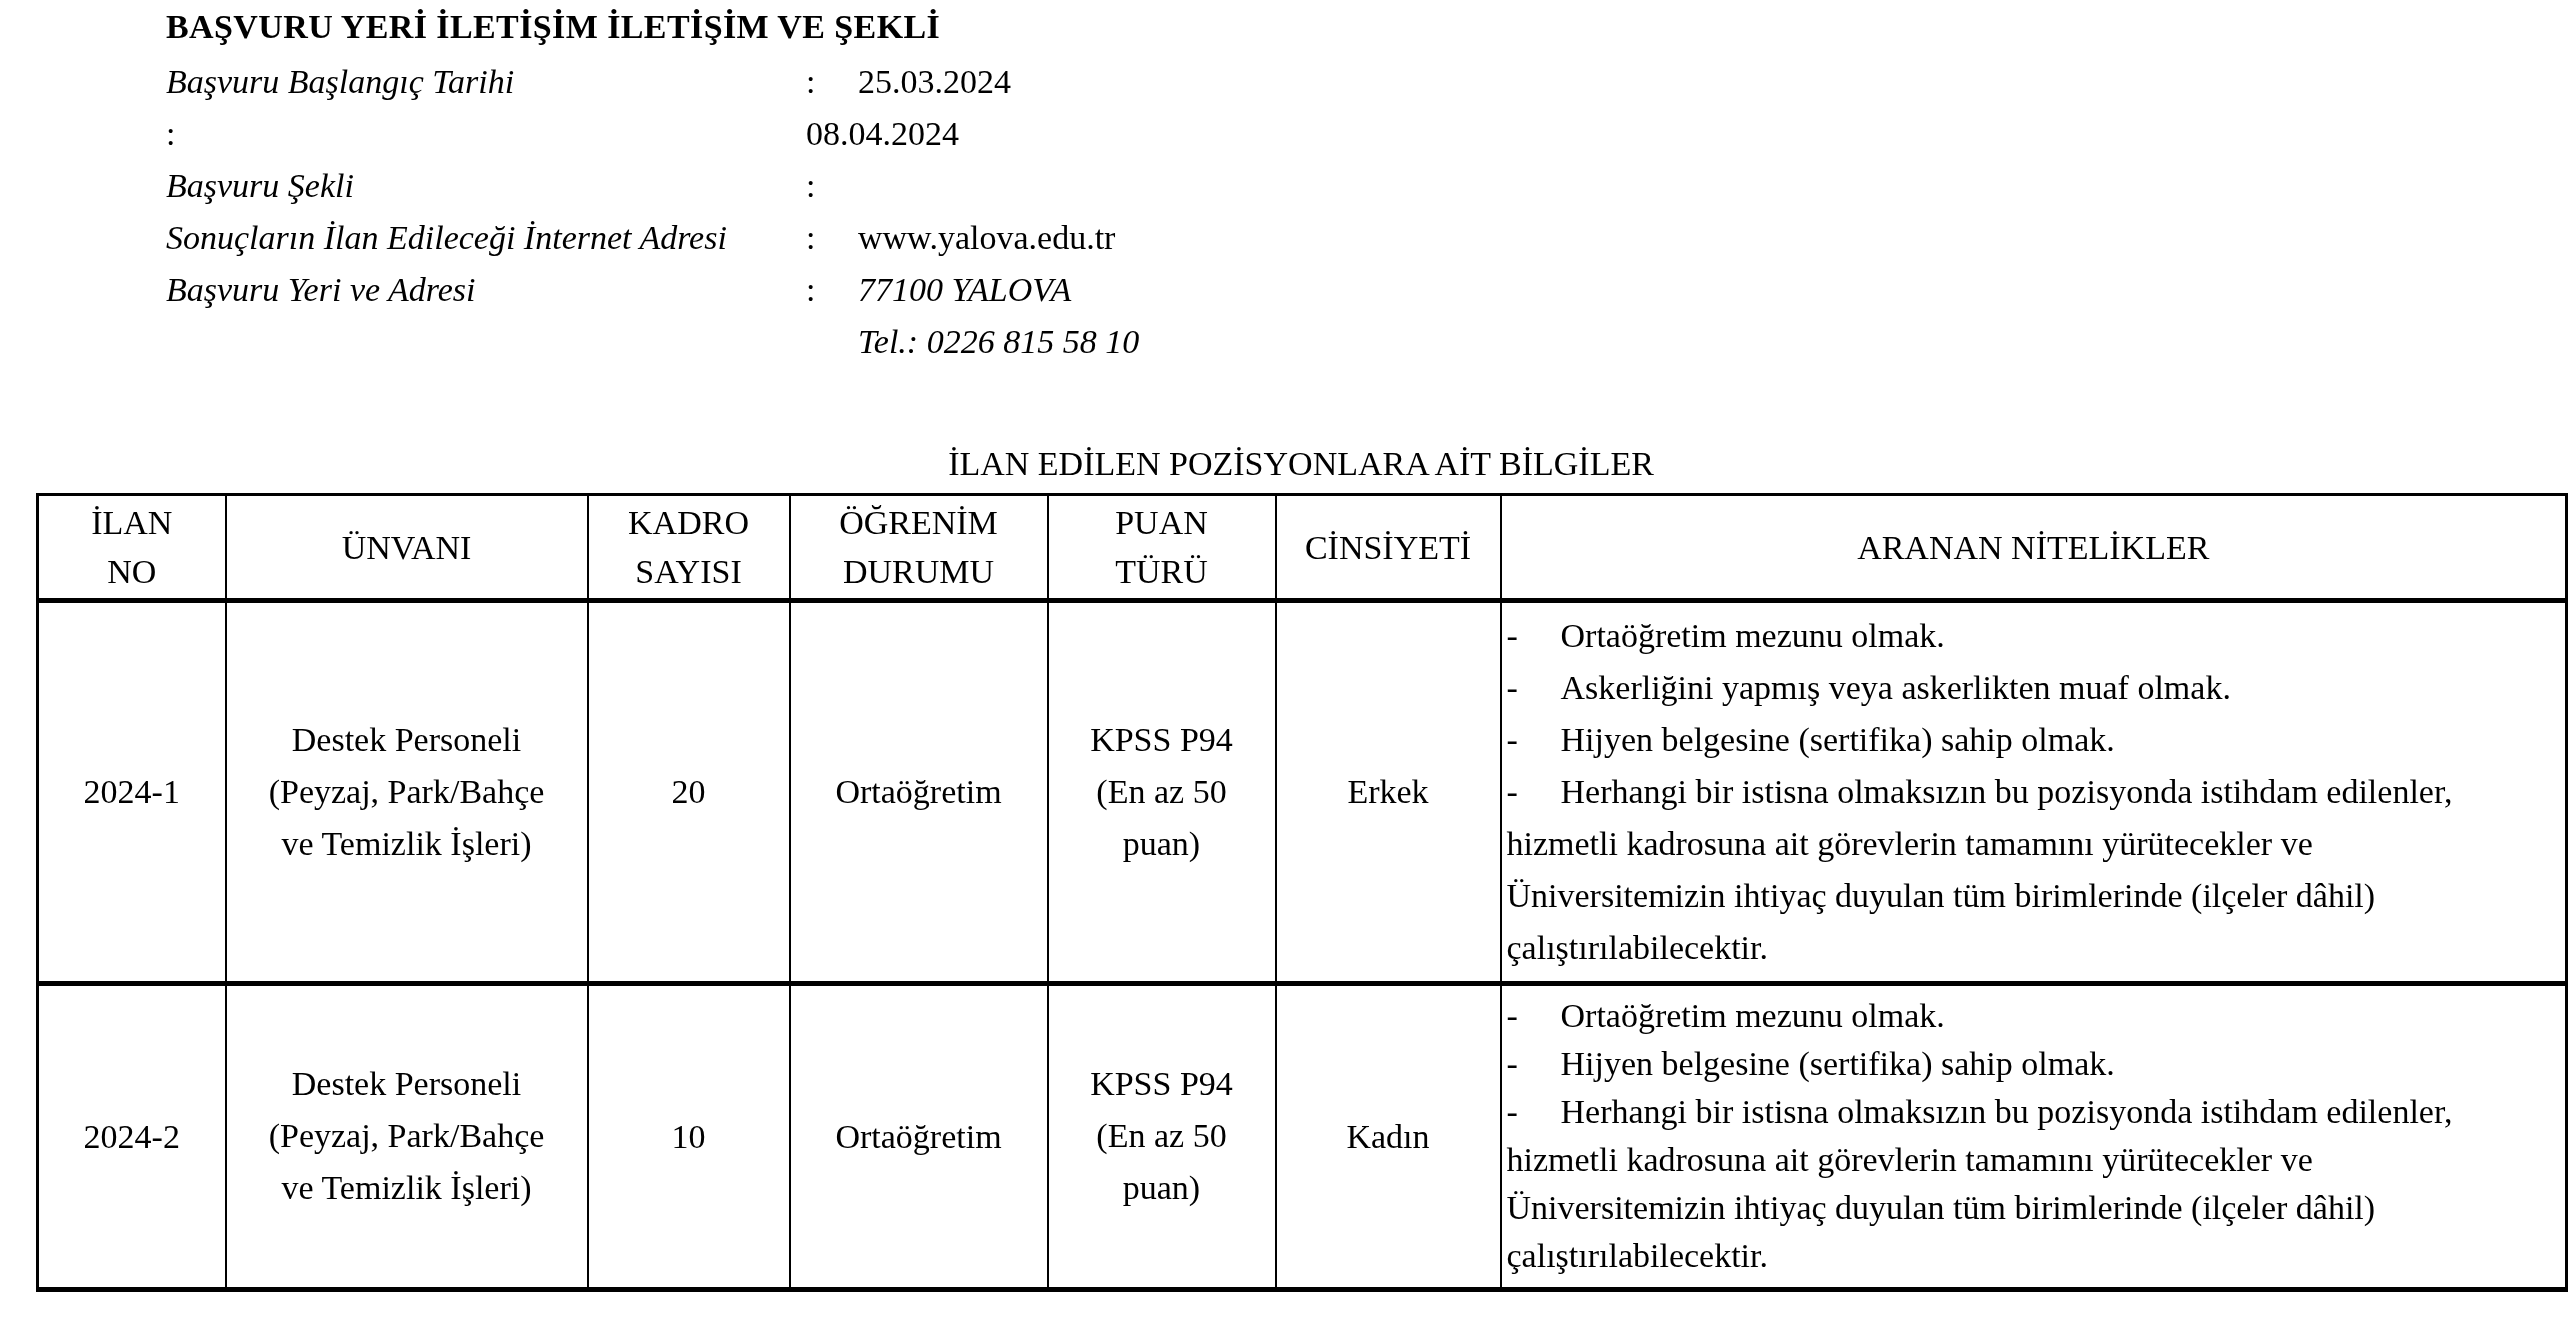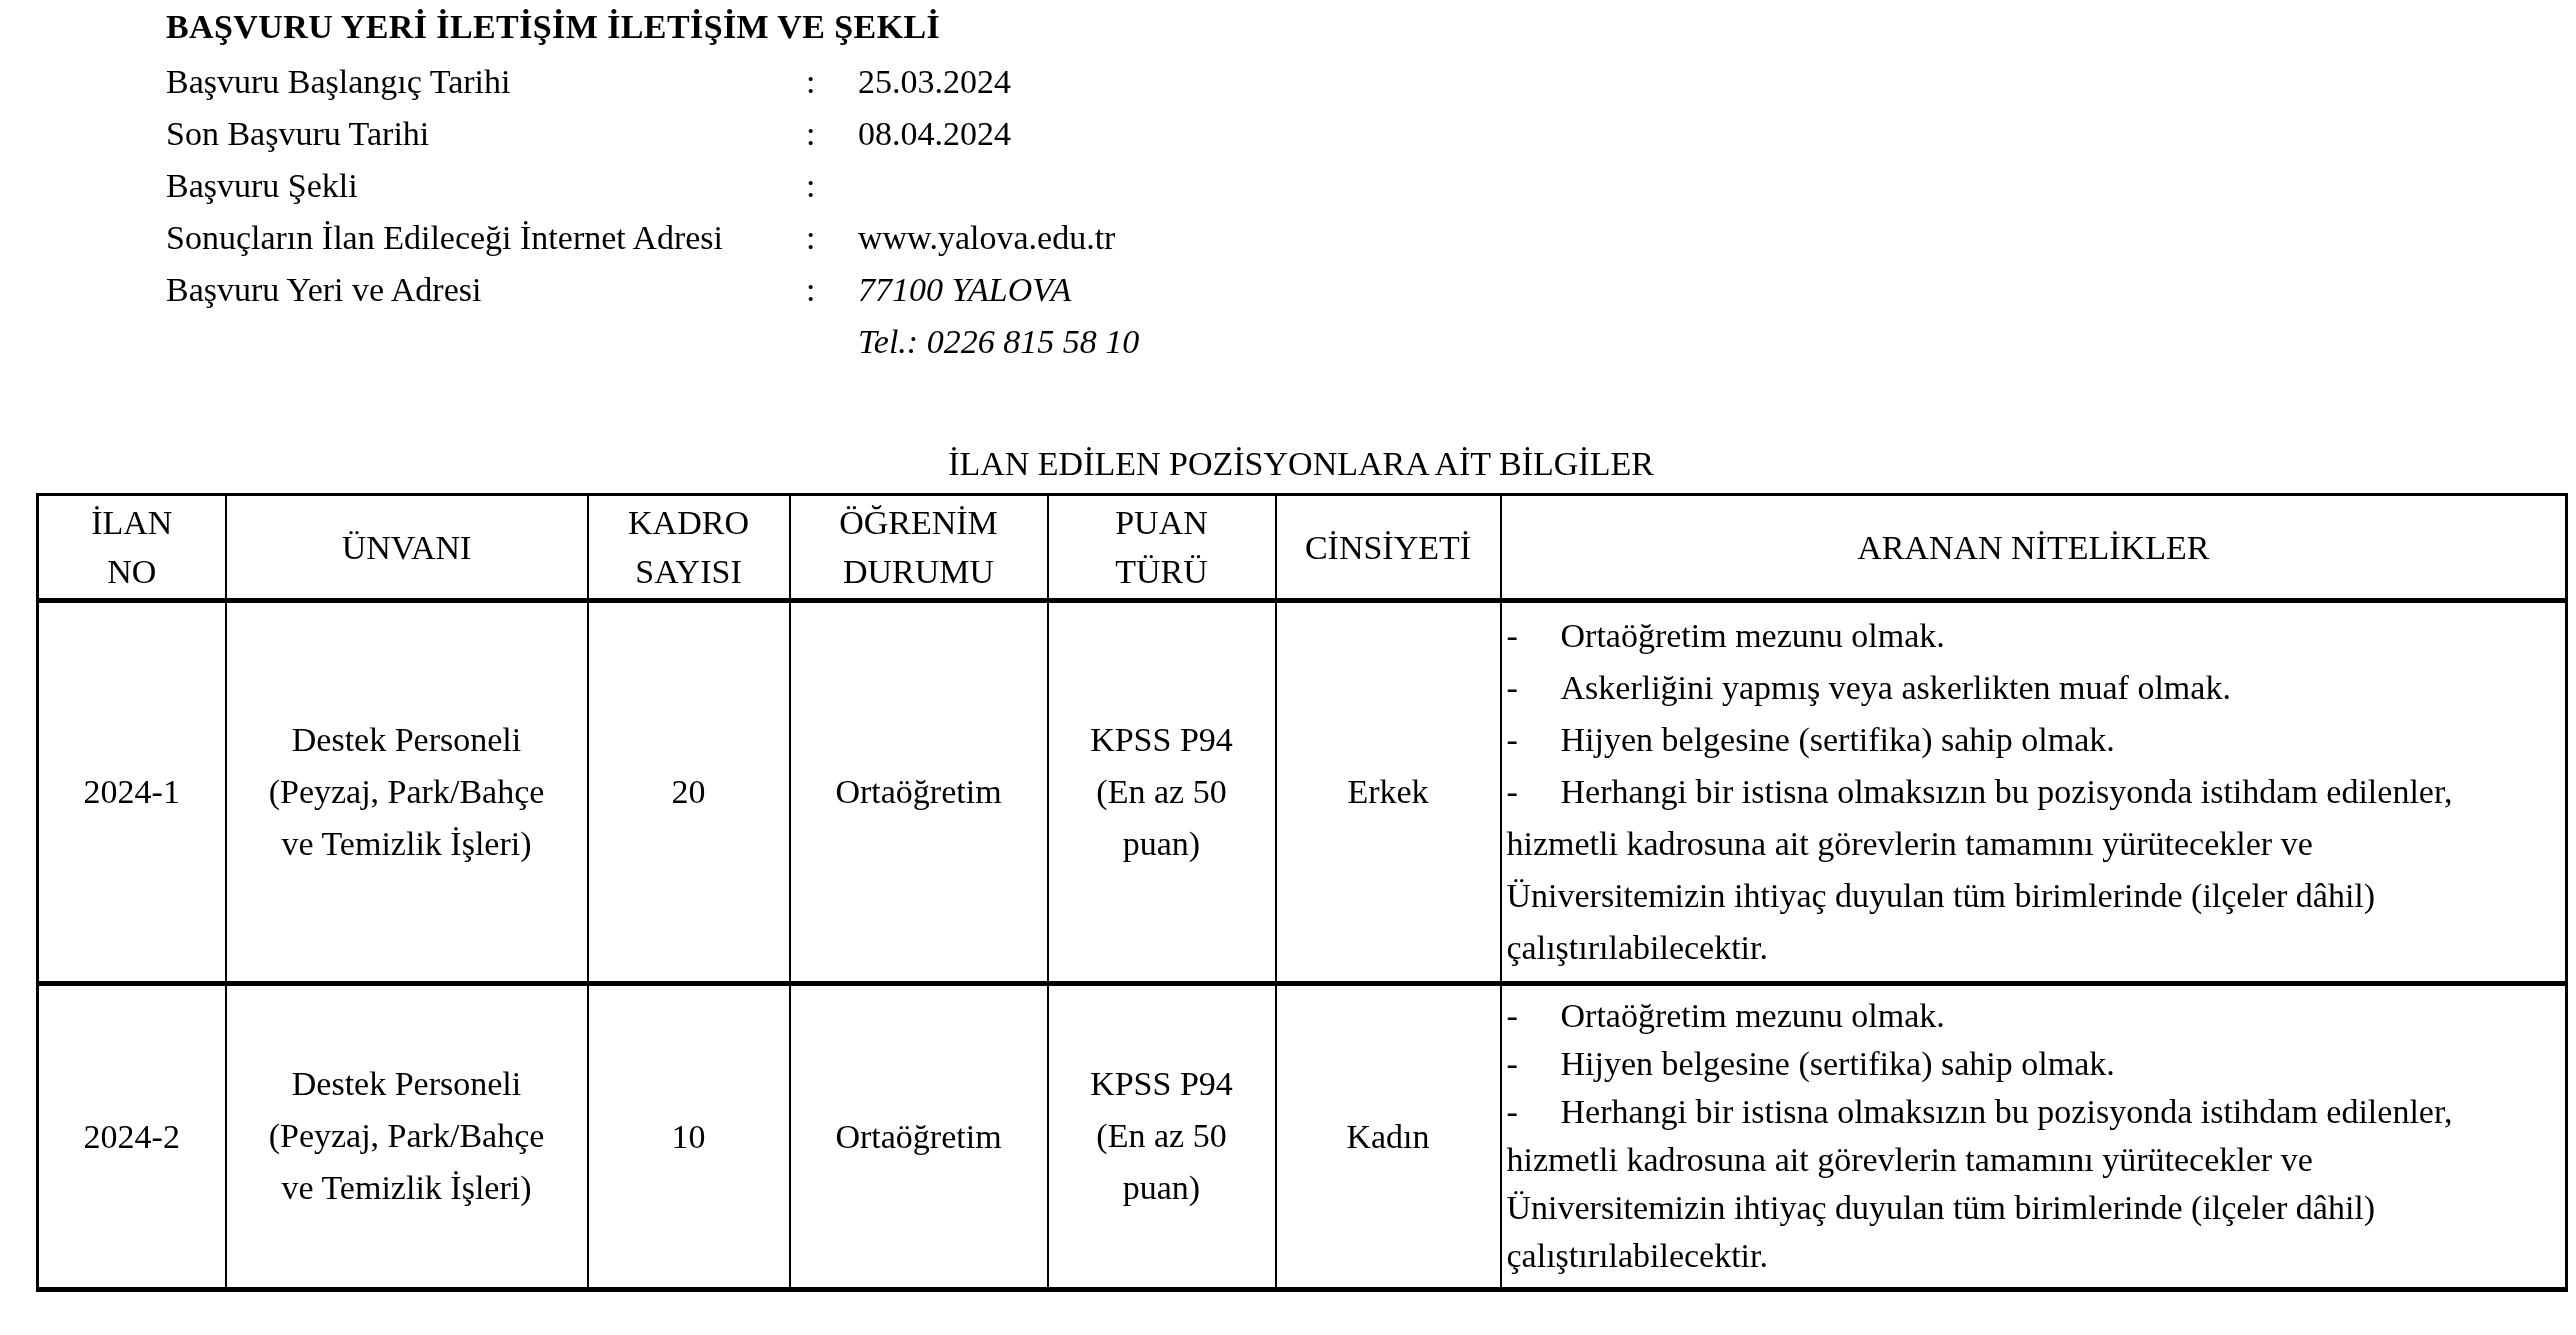--- a/index.html
+++ b/index.html
@@ -33,21 +33,21 @@
     left: 166px;
     top: 56px;
     width: 2404px;
   }
   .info-row {
     display: grid;
     grid-template-columns: 640px 52px 1712px;
     align-items: start;
     line-height: 52px;
   }
-  .info-label { white-space: nowrap; }
+  .info-label { white-space: nowrap; font-style: italic; }
   .info-sep   { text-align: left; }
   .info-value { white-space: nowrap; }
   .info-value-block { white-space: normal; }
 
   .addr-line1 {
     text-align: justify;
     height: 52px;
     overflow: hidden;
   }
   .addr-line1::after {
@@ -125,21 +125,20 @@
 
 <div class="info-block">
 
   <div class="info-row">
     <span class="info-label">Başvuru Başlangıç Tarihi</span>
       <span class="info-sep">:</span>
       <span class="info-value">25.03.2024</span>
   </div>
 
   <div class="info-row">
-    <span class="info-label">Son Başvuru Tarihi</span>
       <span class="info-sep">:</span>
       <span class="info-value">08.04.2024</span>
   </div>
 
   <div class="info-row">
     <span class="info-label">Başvuru Şekli</span>
       <span class="info-sep">:</span>
   </div>
 
   <div class="info-row">

